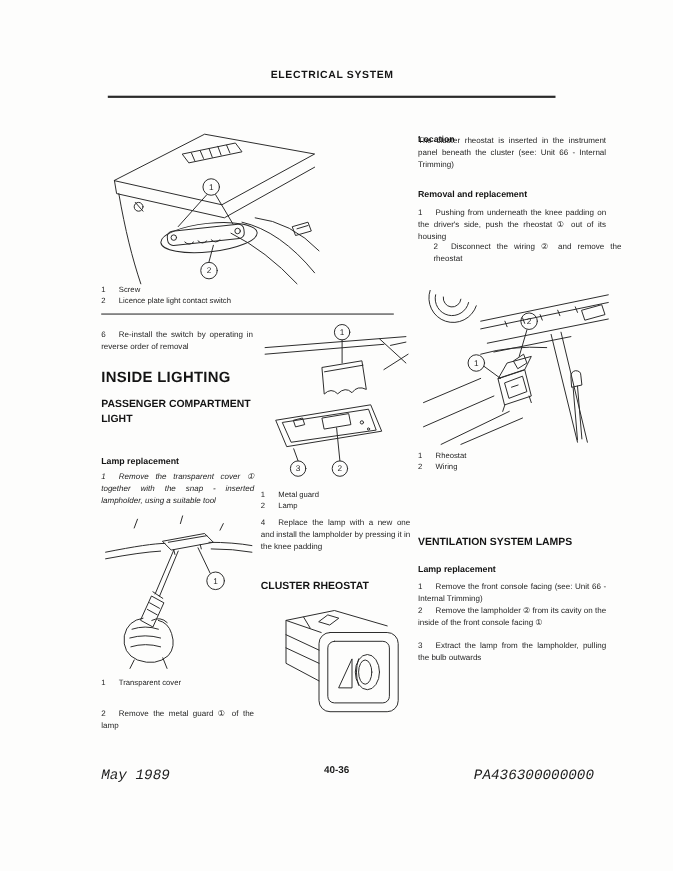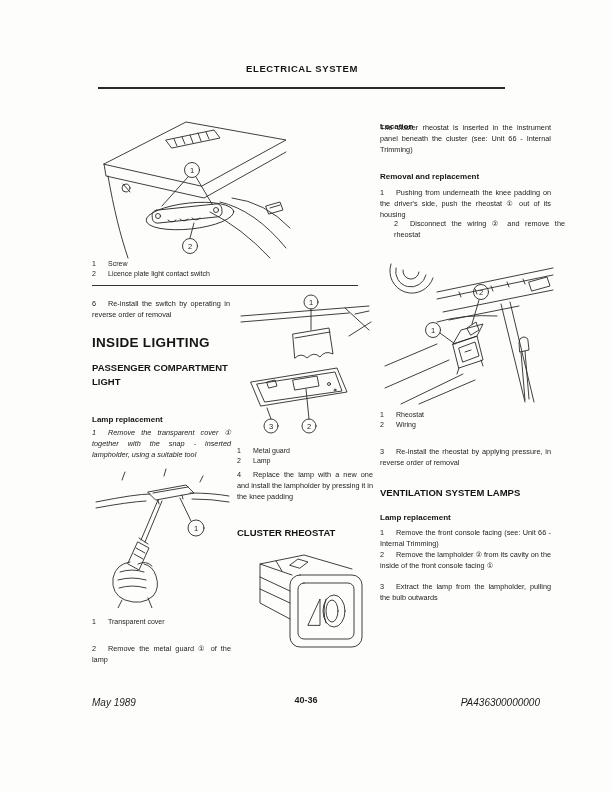--- a/index.html
+++ b/index.html
@@ -17,21 +17,21 @@
   .h-caps { font-size:9.5px; font-weight:bold; color:#141414; }
   .step { font-size:7.3px; line-height:11px; text-align:justify; }
   .step .n { display:inline-block; min-width:16px; }
   .cap-row { display:flex; font-size:7px; line-height:10px; }
   .cap-row .cn { width:16px; flex:0 0 16px; }
   .fig { position:absolute; }
   .fig path, .fig line, .fig rect, .fig circle, .fig ellipse, .fig polygon {
     fill:none; stroke:#2a2a2a; stroke-width:0.9; stroke-linecap:round; stroke-linejoin:round;
   }
   .fig text { fill:#1d1d1d; stroke:none; font-family:"Liberation Sans", sans-serif; font-size:7.5px; text-anchor:middle; }
-  .footer-it { font-size:10px; font-style:italic; }
+  .footer-it { font-size:13px; font-style:italic;font-family:Liberation Mono, monospace; }
   .footer-pg { font-size:9px; font-weight:bold; text-align:center; }
 </style>
 </head>
 <body>
 
 <div class="page">
 
   <div class="abs hdr" style="left:98px; top:63px; width:408px;">ELECTRICAL SYSTEM</div>
   <div class="abs hdr-rule" style="left:98px; top:87px; width:407px;"></div>
 
@@ -222,23 +222,20 @@
     <div class="cap-row">
       <span class="cn">1</span>
       <span class="ct">Rheostat</span>
     </div>
     <div class="cap-row">
       <span class="cn">2</span>
       <span class="ct">Wiring</span>
     </div>
   </div>
 
-  <p class="abs step" style="left:380px; top:446px; width:171px;">
-    <span class="n">3</span><span>Re-install the rheostat by applying pressure, in reverse order of removal</span>
-  </p>
 
   <div class="abs h-caps" style="left:380px; top:487px;text-align:center;">VENTILATION SYSTEM LAMPS</div>
 
   <div class="abs h-med" style="left:380px; top:513px;">Lamp replacement</div>
 
   <p class="abs step" style="left:380px; top:527px; width:171px;">
     <span class="n">1</span><span>Remove the front console facing (see: Unit 66 - Internal Trimming)</span>
   </p>
   <p class="abs step" style="left:380px; top:549px; width:171px;">
     <span class="n">2</span><span>Remove the lampholder ② from its cavity on the inside of the front console facing ①</span>

